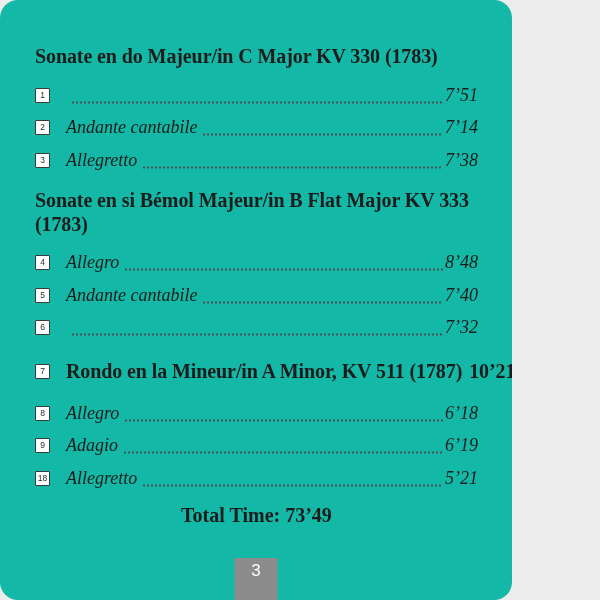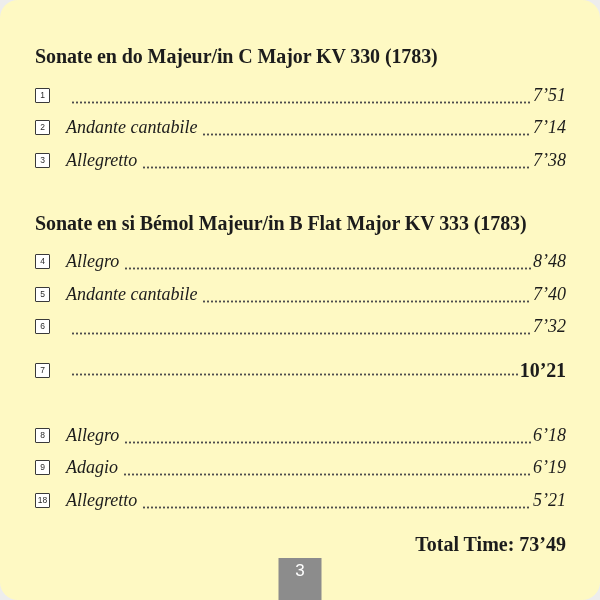--- a/index.html
+++ b/index.html
@@ -5,38 +5,38 @@
   html, body {
     margin: 0;
     padding: 0;
     width: 600px;
     height: 600px;
     background: #ededed;
     font-family: "Liberation Serif", serif;
   }
   .page {
     position: relative;
-    width: 600px;
+    width: 512px;
     height: 600px;
     box-sizing: border-box;
-    background: #fef9c3;
+    background: #14b8a6;
     border-radius: 18px;
     overflow: hidden;
     padding: 44px 34px 0 35px;
     color: #1c1c1c;
   }
   .section-title {
     font-size: 20px;
     font-weight: bold;
     letter-spacing: -0.1px;
     line-height: 24px;
     margin: 0 0 11px 0;
   }
   .section { margin: 0; }
-  .section + .section, .mid-gap { margin-top: 34px; }
+  .section + .section, .mid-gap { margin-top: 11px; }
   .track-row {
     display: flex;
     align-items: center;
     height: 32.5px;
     font-size: 18px;
   }
   .tnum {
     flex: none;
     width: 13px;
     height: 13px;
@@ -76,22 +76,22 @@
     height: 30px;
     margin: 12px 0 6px 0;
     font-weight: bold;
     font-size: 20px;
     letter-spacing: -0.1px;
   }
   .rondo-row .tname, .rondo-row .ttime { font-style: normal; }
   .rondo-row .tnum { font-weight: normal; }
   .rondo-row .leader { margin-bottom: 9px; }
   .total-line {
-    margin-top: 15px;
-    text-align: right;
+    margin-top: 8px;
+    text-align: center;
     font-weight: bold;
     font-size: 20px;
     line-height: 24px;
   }
   .page-badge {
     position: absolute;
     left: 50%;
     bottom: 0;
     transform: translateX(-50%);
     width: 43px;
@@ -149,20 +149,21 @@
     </div>
     <div class="track-row">
       <span class="tnum">6</span>
       <span class="leader"></span>
       <span class="ttime">7’32</span>
     </div>
   </div>
 
   <div class="track-row rondo-row">
     <span class="tnum">7</span>
+    <span class="tname">Rondo en la Mineur/in A Minor, KV 511 (1787)</span>
     <span class="leader"></span>
     <span class="ttime">10’21</span>
   </div>
 
   <div class="section mid-gap">
     <div class="track-row">
       <span class="tnum">8</span>
       <span class="tname">Allegro</span>
       <span class="leader"></span>
       <span class="ttime">6’18</span>

